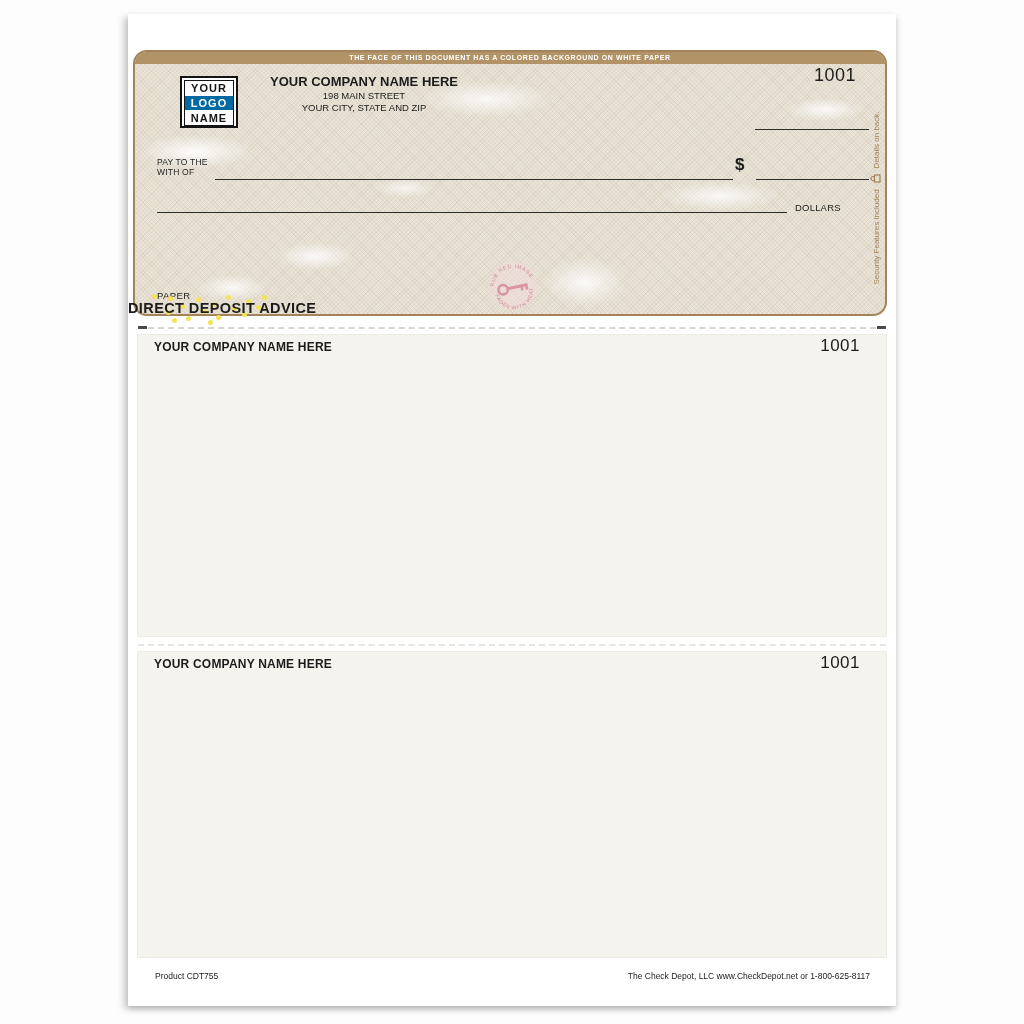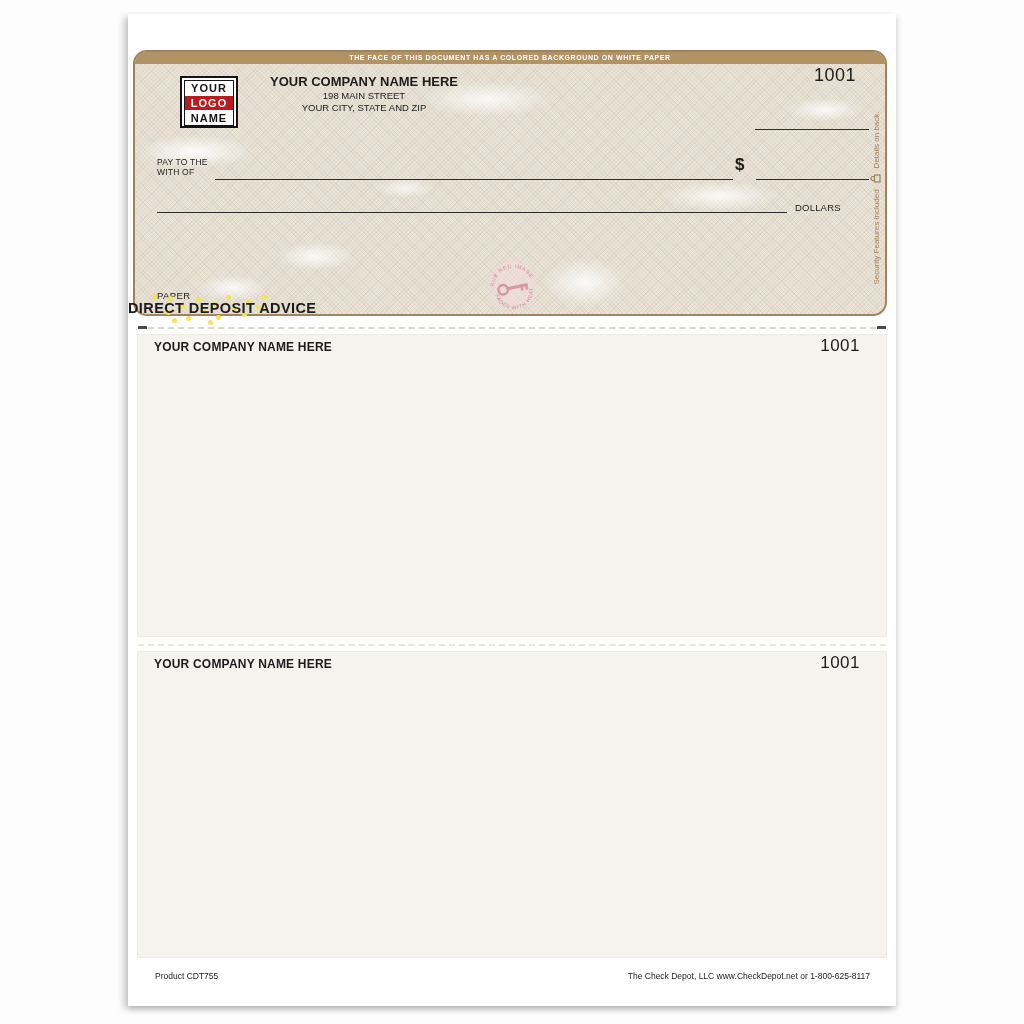--- a/index.html
+++ b/index.html
@@ -36,21 +36,21 @@
     color:#fff;font-size:7px;font-weight:bold;letter-spacing:.6px;
     text-align:center;line-height:12px;white-space:nowrap;
   }
   .logo-box{
     position:absolute;left:45px;top:24px;width:58px;height:52px;
     box-sizing:border-box;border:2px solid #141414;background:#fff;padding:2px;
   }
   .logo-inner{height:100%;display:flex;flex-direction:column;}
   .logo-row{flex:1;display:flex;align-items:center;justify-content:center;
     font-size:11px;font-weight:bold;letter-spacing:1px;color:#141414;background:#fff;}
-  .logo-row.dark{background:#b91c1c;color:#fff;}
+  .logo-row.dark{background:#0369a1;color:#fff;}
   .company{position:absolute;left:110px;top:23px;width:238px;text-align:center;line-height:1.15;}
   .company .name{font-size:13px;font-weight:bold;}
   .company .addr{font-size:9.5px;margin-top:1px;}
   .chknum{position:absolute;right:29px;top:13px;font-size:18px;letter-spacing:.5px;}
   .rule{position:absolute;height:0;border-bottom:1.5px solid #2b2b2b;}
   .date-line{left:620px;top:77px;width:114px;}
   .payee-line{left:80px;top:127px;width:518px;}
   .amount-line{left:621px;top:127px;width:113px;}
   .words-line{left:22px;top:160px;width:630px;}
   .payto{position:absolute;left:22px;top:106px;font-size:8.5px;line-height:9.5px;letter-spacing:.2px;}

